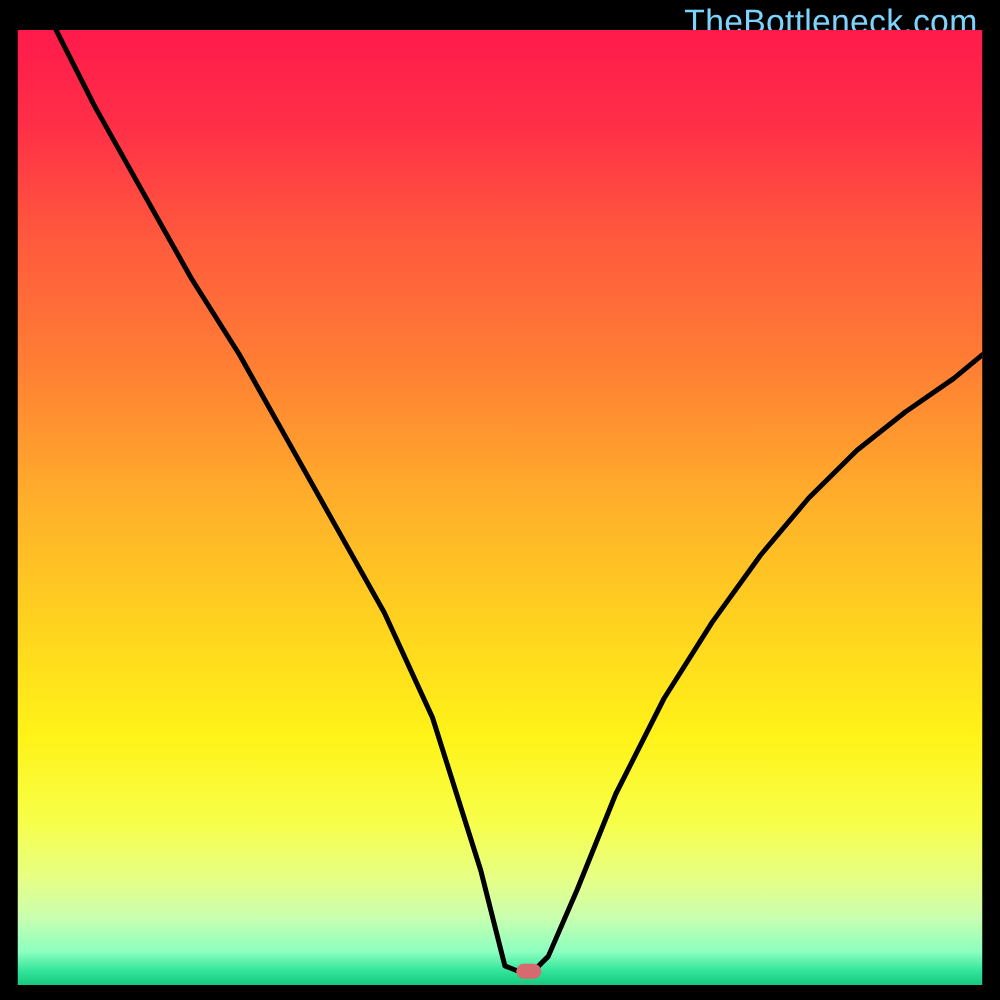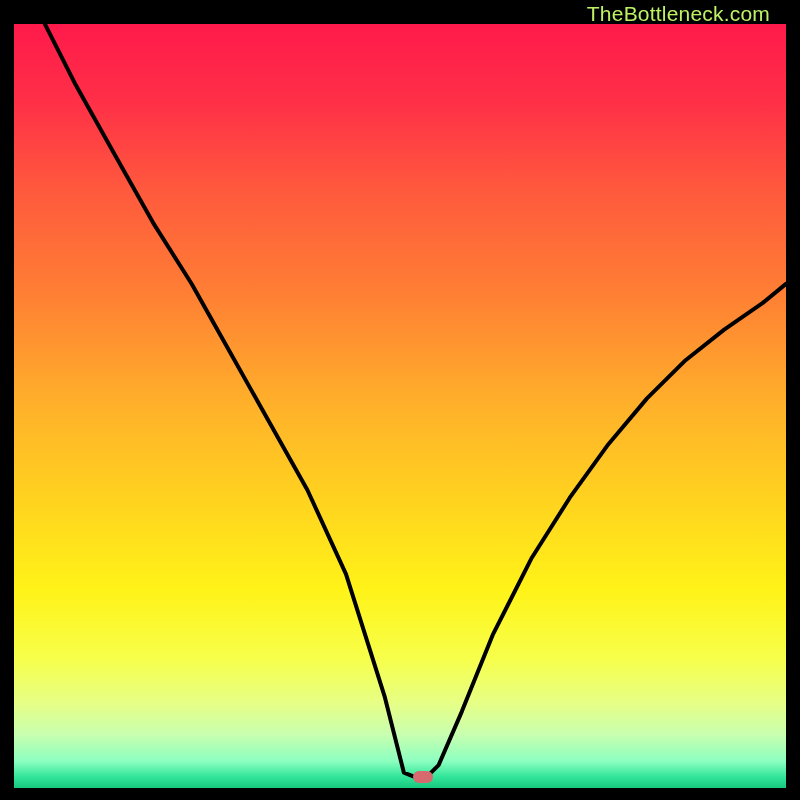--- a/index.html
+++ b/index.html
@@ -22,23 +22,23 @@
   .plot-area {
     position: absolute;
     left: 0;
     top: 0;
     width: 772px;
     height: 764px;
   }
   .watermark {
     position: absolute;
     top: 2px;
-    right: 30px;
-    color: #bef264;
-    font-size: 21px;
+    right: 18px;
+    color: #7dd3fc;
+    font-size: 27px;
     font-weight: 400;
     letter-spacing: 0.2px;
   }
   .marker {
     position: absolute;
     width: 20px;
     height: 12px;
     border-radius: 6px;
     background: #d76a6f;
     transform: translate(-50%, -50%);

